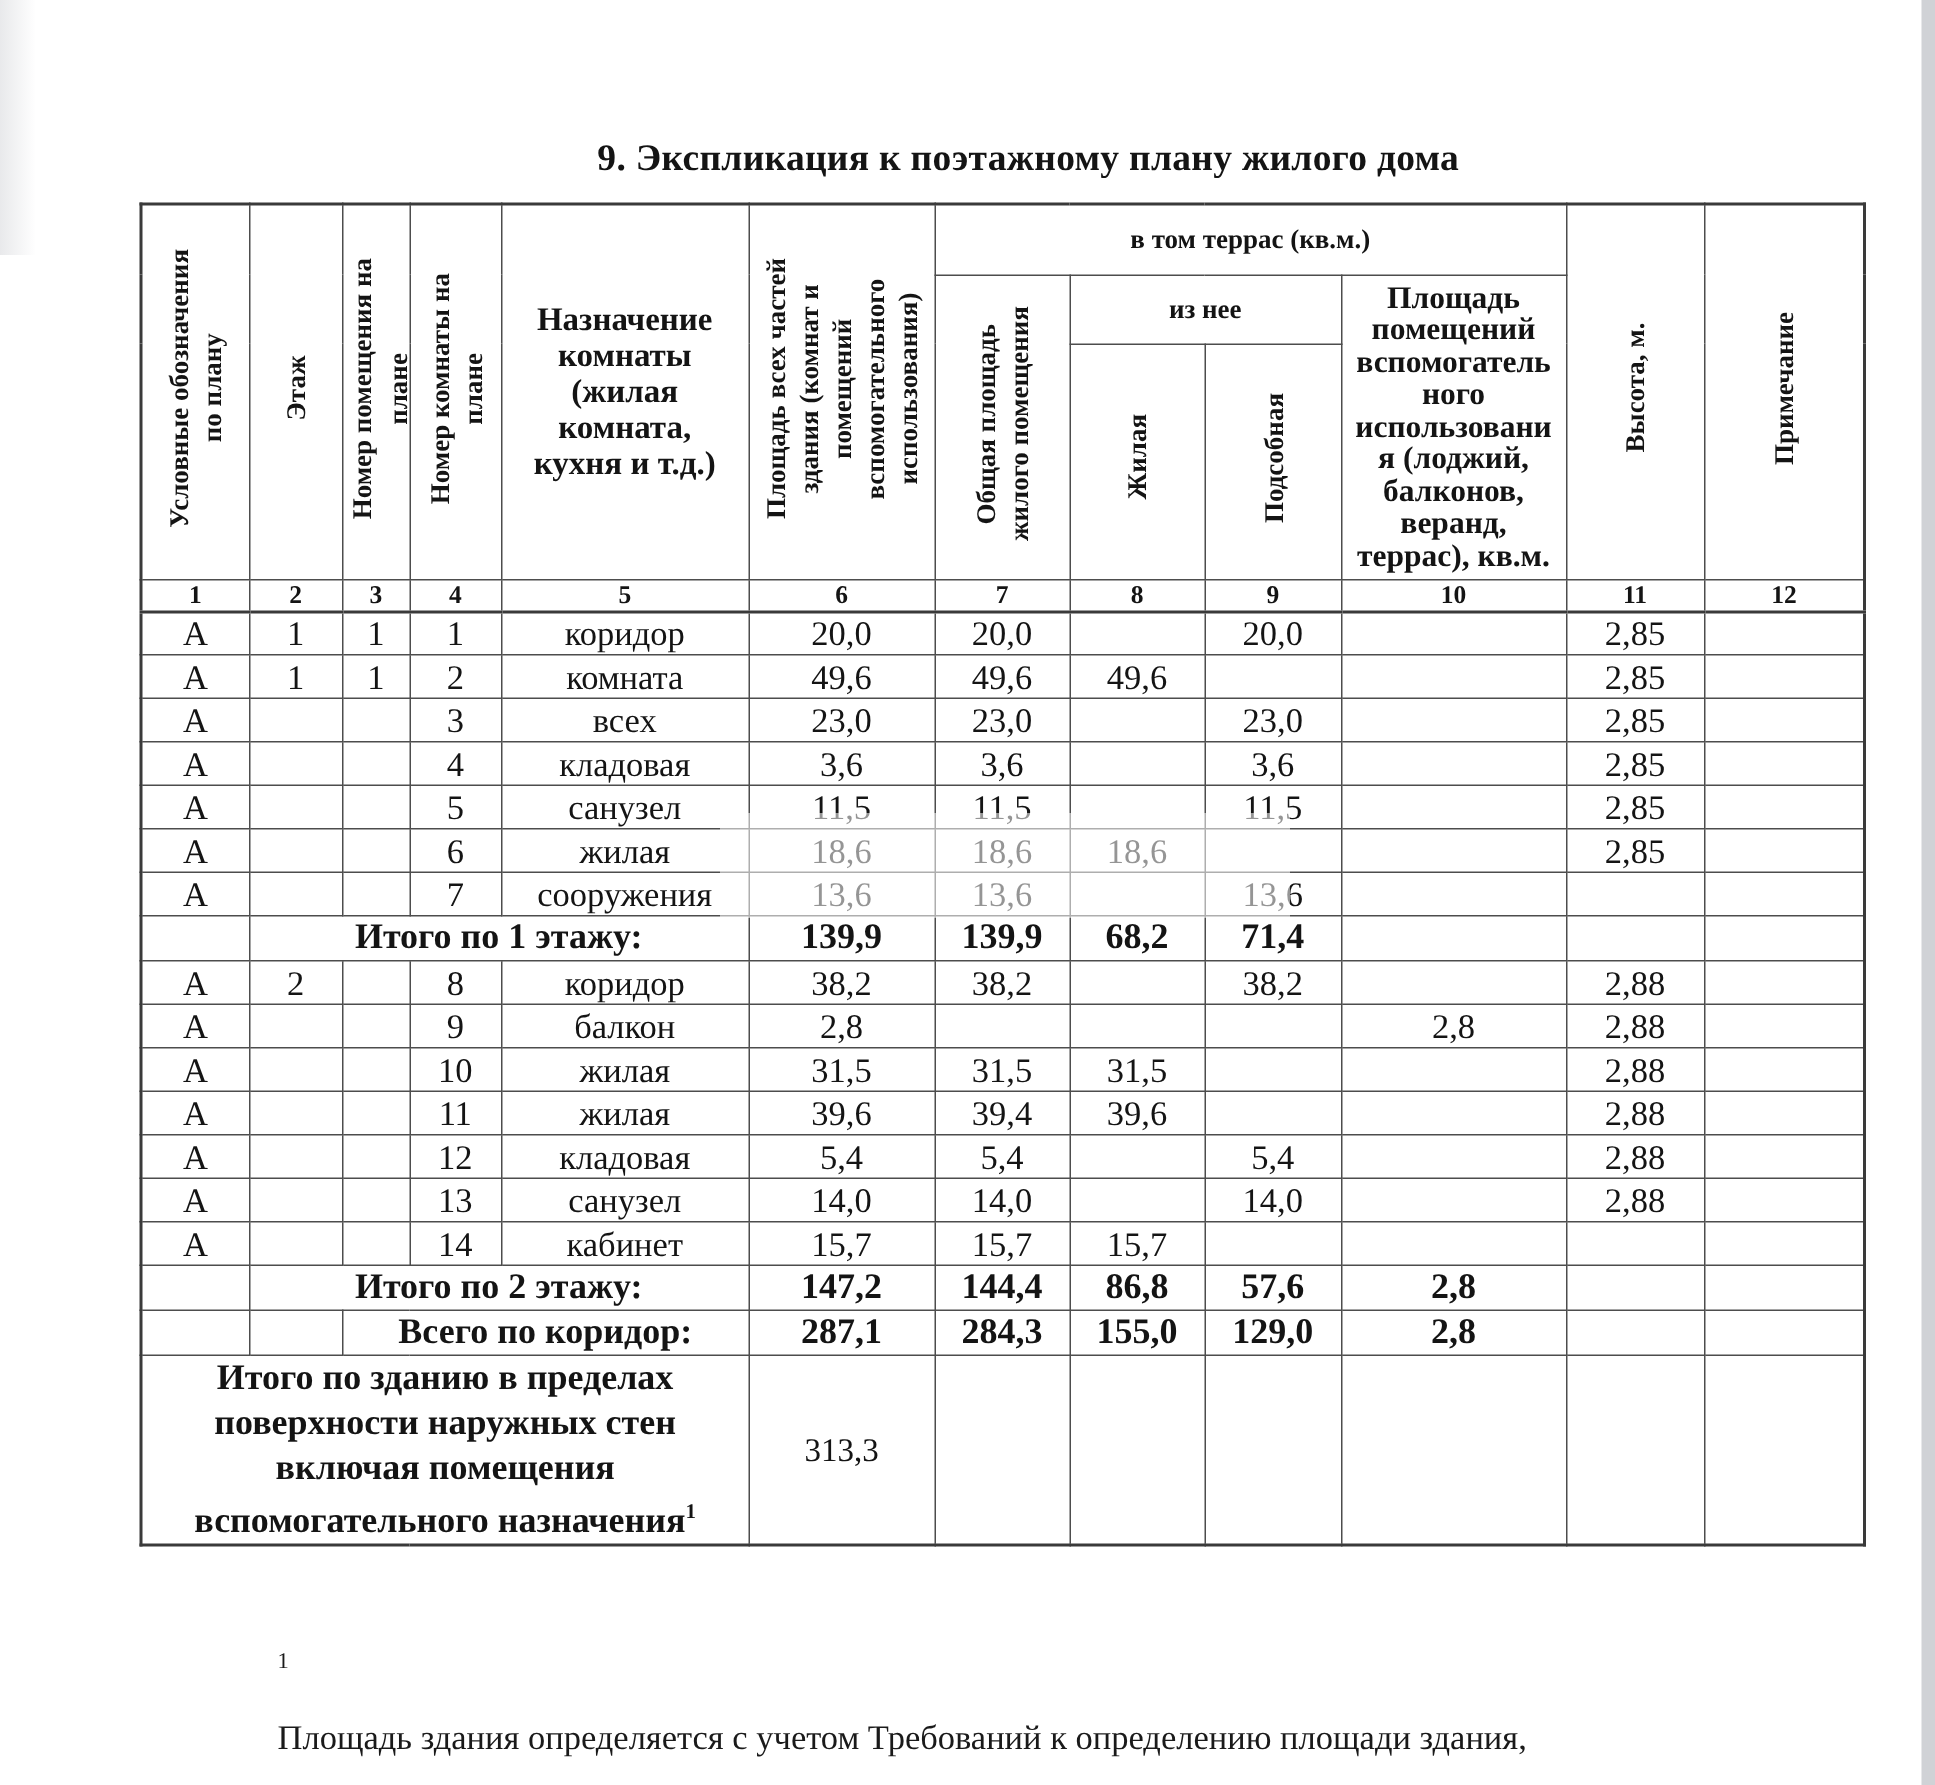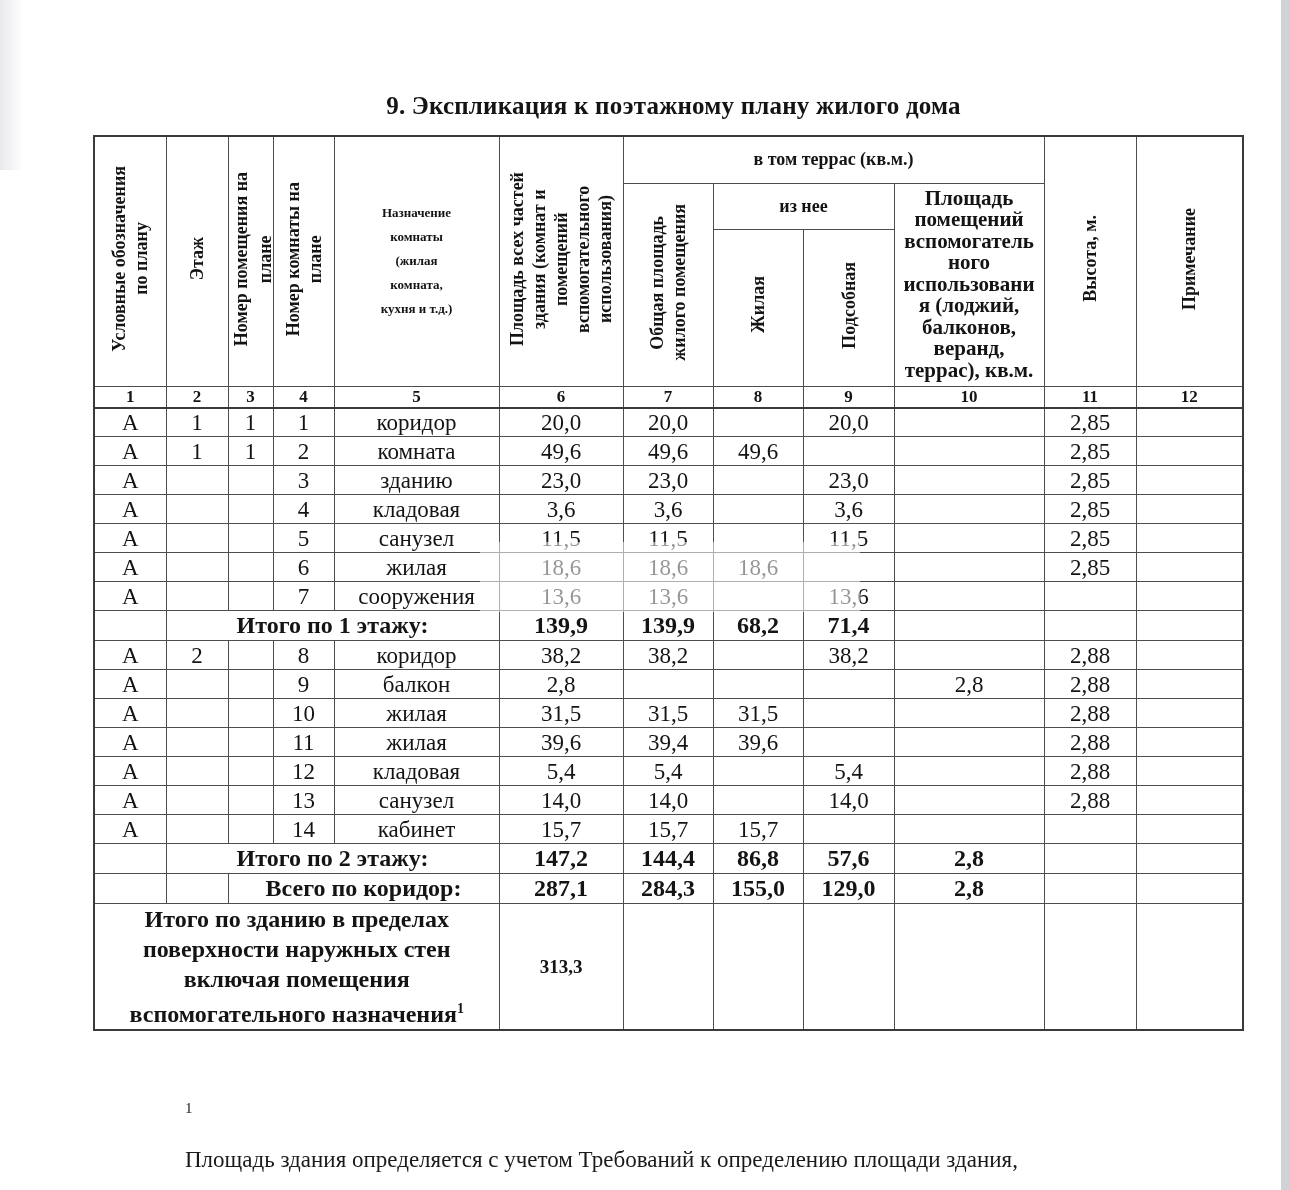--- a/index.html
+++ b/index.html
@@ -2,21 +2,21 @@
 <html><head>
 <meta charset="utf-8">
 <style>
   html,body{margin:0;padding:0;}
   body{
     width:1290px;height:1190px;position:relative;overflow:hidden;
     background:#ffffff;color:#141414;
     font-family:"Liberation Serif", serif;
   }
   .page-title{
-    position:absolute;left:99px;top:92px;width:1149px;
+    position:absolute;left:111px;top:92px;width:1149px;
     text-align:center;font-size:25px;font-weight:bold;letter-spacing:.2px;
   }
   table.expl{
     position:absolute;left:93px;top:135px;width:1149px;
     border-collapse:collapse;table-layout:fixed;
     border:2px solid #3a3a3a;
   }
   .expl th,.expl td{
     border:1px solid #4d4d4d;padding:0;margin:0;
     text-align:center;vertical-align:middle;overflow:hidden;
@@ -25,31 +25,31 @@
   tr.h1{height:47px;} tr.h2{height:46px;} tr.h3{height:157px;}
   tr.nums{height:21px;}
   tr.nums th{font-size:17px;font-weight:bold;border-bottom:2px solid #3a3a3a;}
   .vert{
     writing-mode:vertical-rl;transform:rotate(180deg);
     white-space:pre-line;display:inline-block;
     line-height:22px;font-size:18px;max-height:242px;
   }
   .vert.clip{line-height:24px;}
   .hwrap{white-space:pre-line;display:inline-block;}
-  .purpose .hwrap{font-size:13px;line-height:24px;}
+  .purpose .hwrap{font-size:22px;line-height:24px;}
   .aux .hwrap{font-size:21px;line-height:21.5px;}
   .band{font-size:18px;}
   tbody tr.dr{height:29px;}
   tbody td{font-size:23px;line-height:25px;}
   tr.tot{height:30px;}
   tr.tot td{font-weight:bold;font-size:24px;}
   td.lab{text-align:center;}
   tr.bsum{height:123px;}
   td.bl{font-weight:bold;font-size:24px;line-height:30px;white-space:pre-line;}
-  td.bv{font-weight:bold;font-size:19px;}
+  td.bv{font-weight:normal;font-size:22px;}
   sup{font-size:14px;}
   .footnote{
     position:absolute;left:185px;top:1086px;width:935px;
     font-size:23px;line-height:45px;text-align:left;color:#1a1a1a;
   }
   .footnote sup{font-size:15px;}
   .edge-strip{
     position:absolute;left:1281px;top:0;width:9px;height:1190px;
     background:#d0d2d6;
   }
@@ -167,21 +167,21 @@
         <td></td>
         <td></td>
         <td>2,85</td>
         <td></td>
       </tr>
     <tr class="dr">
         <td>А</td>
         <td></td>
         <td></td>
         <td>3</td>
-        <td>зданию</td>
+        <td>всех</td>
         <td>23,0</td>
         <td>23,0</td>
         <td></td>
         <td>23,0</td>
         <td></td>
         <td>2,85</td>
         <td></td>
       </tr>
     <tr class="dr">
         <td>А</td>

